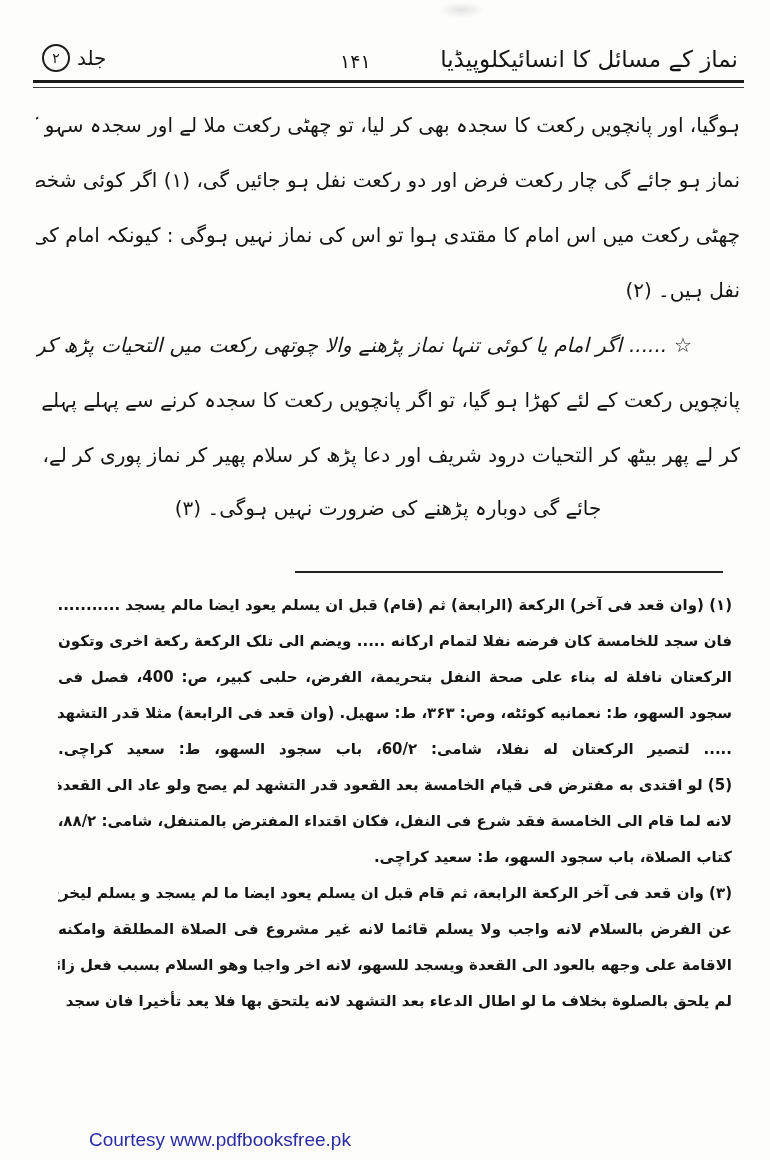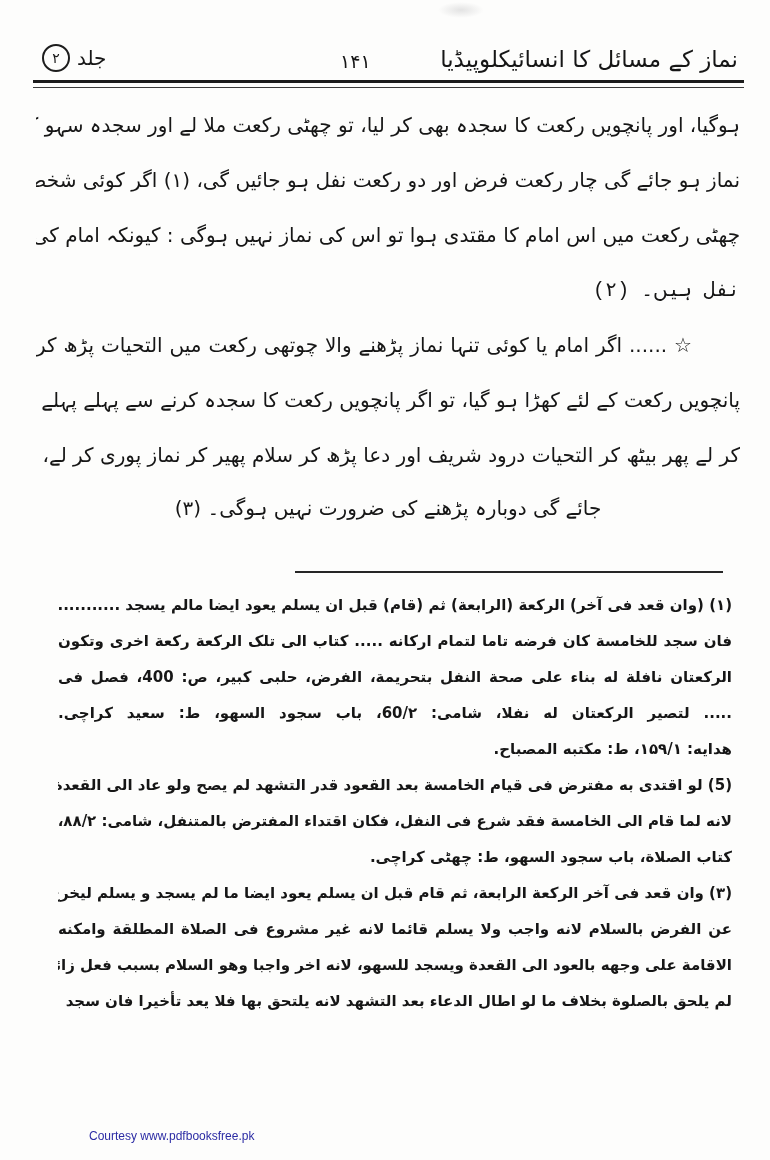--- a/index.html
+++ b/index.html
@@ -44,44 +44,44 @@
   .body-text{
     position:absolute;left:36px;right:30px;top:98px;
     direction:rtl;
     font-size:20px;
   }
   .bline{
     height:55px;line-height:55px;
     white-space:nowrap;overflow:hidden;
     text-align:justify;text-align-last:justify;
   }
-  .bline.short{text-align-last:right;font-family:Liberation Mono, monospace;}
+  .bline.short{text-align-last:right;}
   .bline.center{text-align:left;text-align-last:center;height:50px;line-height:50px;}
-  .bline.indent{padding-right:48px;}
+  .bline.indent{padding-right:48px;font-style:italic;}
   
   .fn-divider{
     position:absolute;left:295px;top:571px;width:428px;height:2px;
     background:#262626;
   }
   .footnotes{
     position:absolute;left:58px;right:38px;top:587px;
     direction:rtl;
     font-size:15px;font-weight:bold;
   }
   .fline{
     height:36px;line-height:36px;
     white-space:nowrap;overflow:hidden;
     text-align:justify;text-align-last:justify;
   }
   .fline.short{text-align:right;text-align-last:right;}
   
   .watermark{
     position:absolute;left:89px;top:1129px;
     font-family:"Liberation Sans",sans-serif;
-    font-size:12px;color:#2b2ba4;
+    font-size:19px;color:#2b2ba4;
   }
 </style>
 </head>
 <body>
 
 <div class="page">
 
   <div class="smudge"></div>
 
   <div class="hdr-title">نماز کے مسائل کا انسائیکلوپیڈیا</div>
@@ -101,27 +101,27 @@
     <div class="bline indent">☆ ...... اگر امام یا کوئی تنہا نماز پڑھنے والا چوتھی رکعت میں التحیات پڑھ کر</div>
     <div class="bline">پانچویں رکعت کے لئے کھڑا ہو گیا، تو اگر پانچویں رکعت کا سجدہ کرنے سے پہلے پہلے یاد</div>
     <div class="bline">کر لے پھر بیٹھ کر التحیات درود شریف اور دعا پڑھ کر سلام پھیر کر نماز پوری کر لے، نماز ہو</div>
     <div class="bline center">جائے گی دوبارہ پڑھنے کی ضرورت نہیں ہوگی۔ (۳)</div>
   </div>
 
   <div class="fn-divider"></div>
 
   <div class="footnotes">
     <div class="fline">(۱) (وان قعد فی آخر) الرکعة (الرابعة) ثم (قام) قبل ان یسلم یعود ایضا مالم یسجد ............</div>
-    <div class="fline">فان سجد للخامسة کان فرضه تاما لتمام ارکانه ..... کتاب الی تلک الرکعة رکعة اخری وتکون</div>
+    <div class="fline">فان سجد للخامسة کان فرضه نفلا لتمام ارکانه ..... ویضم الی تلک الرکعة رکعة اخری وتکون</div>
     <div class="fline">الرکعتان نافلة له بناء علی صحة النفل بتحریمة، الفرض، حلبی کبیر، ص: 400، فصل فی</div>
+    <div class="fline">سجود السهو، ط: نعمانیه کوئٹه، وص: ۳۶۳، ط: سهیل. (وان قعد فی الرابعة) مثلا قدر التشهد</div>
     <div class="fline">..... لتصیر الرکعتان له نفلا، شامی: 60/۲، باب سجود السهو، ط: سعید کراچی.</div>
-    <div class="fline short">هدایه: ۱۵۹/۱، ط: مکتبه المصباح.</div>
     <div class="fline">(5) لو اقتدی به مفترض فی قیام الخامسة بعد القعود قدر التشهد لم یصح ولو عاد الی القعدة</div>
     <div class="fline">لانه لما قام الی الخامسة فقد شرع فی النفل، فکان اقتداء المفترض بالمتنفل، شامی: ۸۸/۲،</div>
-    <div class="fline short">کتاب الصلاة، باب سجود السهو، ط: چھٹی کراچی.</div>
+    <div class="fline short">کتاب الصلاة، باب سجود السهو، ط: سعید کراچی.</div>
     <div class="fline">(۳) وان قعد فی آخر الرکعة الرابعة، ثم قام قبل ان یسلم یعود ایضا ما لم یسجد و یسلم لیخرج</div>
     <div class="fline">عن الفرض بالسلام لانه واجب ولا یسلم قائما لانه غیر مشروع فی الصلاة المطلقة وامکنه</div>
     <div class="fline">الاقامة علی وجهه بالعود الی القعدة ویسجد للسهو، لانه اخر واجبا وهو السلام بسبب فعل زائد</div>
     <div class="fline short">لم یلحق بالصلوة بخلاف ما لو اطال الدعاء بعد التشهد لانه یلتحق بها فلا یعد تأخیرا فان سجد</div>
   </div>
 
   <div class="watermark">Courtesy www.pdfbooksfree.pk</div>
 
 </div>
 

